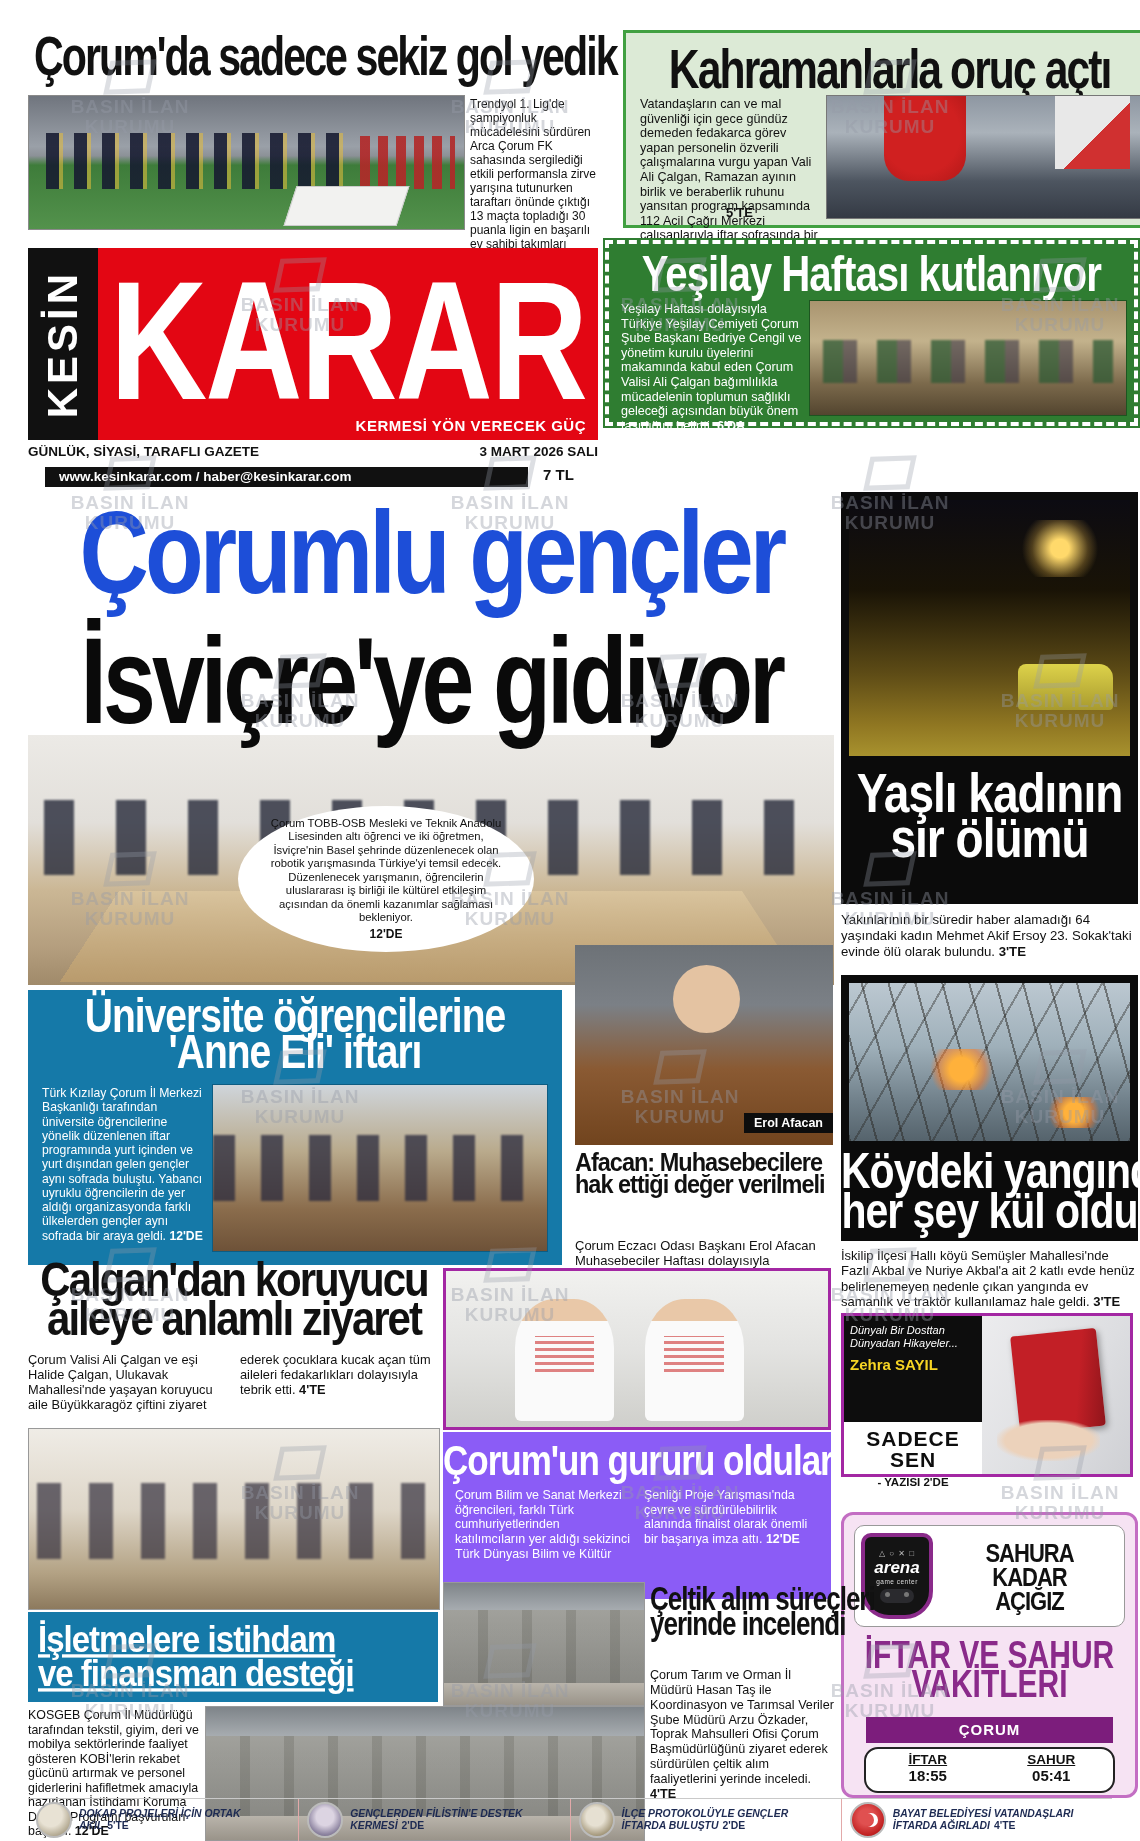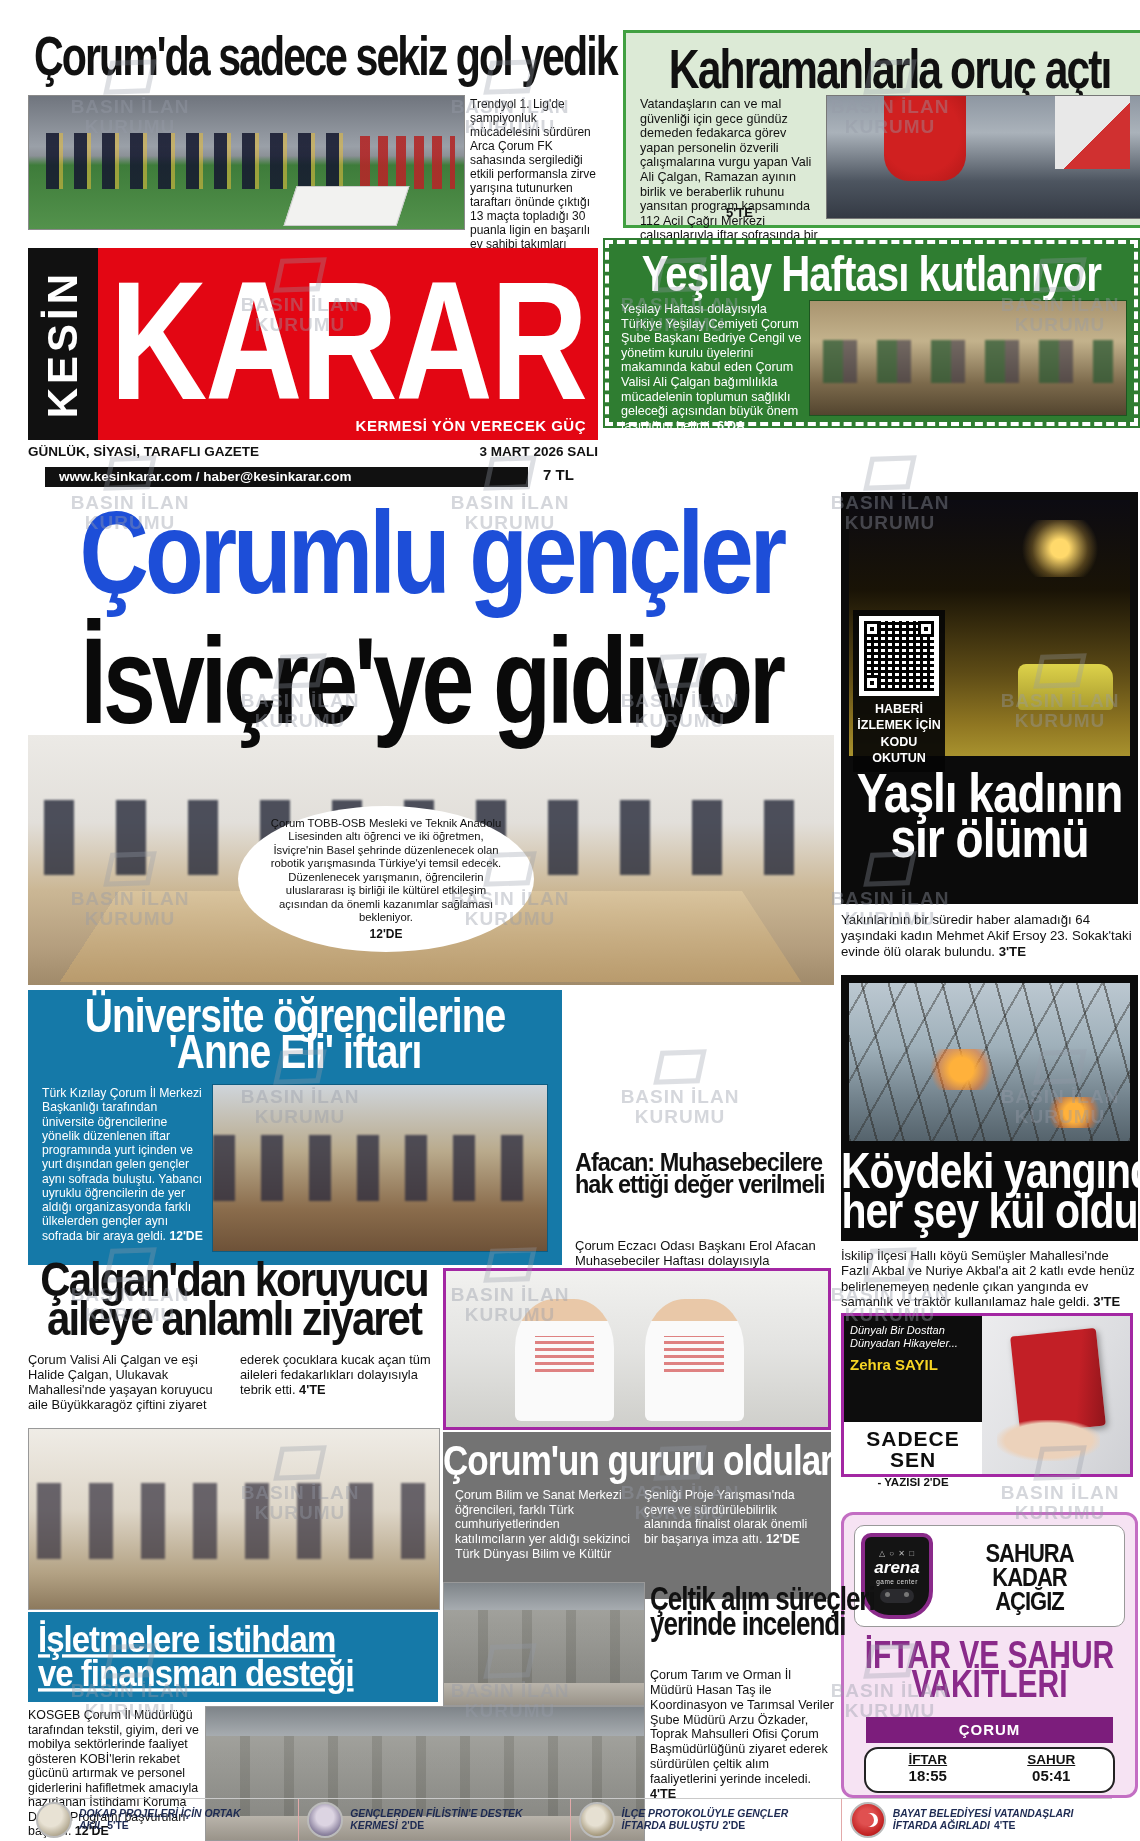--- a/index.html
+++ b/index.html
@@ -127,21 +127,21 @@
   .ph-calgan .ppl { position:absolute; left:2%; top:30%; width:96%; height:42%;
     background:repeating-linear-gradient(90deg, rgba(52,48,62,.7) 0 24px, transparent 24px 52px); filter:blur(1px); }
 
   
   .ph-kids { left:443px; top:1268px; width:388px; height:162px; border:3px solid #a327a3;
     background:linear-gradient(180deg,#f1f1ef 0%,#e3e3e1 50%,#cfcfcb 100%); overflow:hidden; }
   .ph-kids .k { position:absolute; top:18%; width:26%; height:78%; background:linear-gradient(180deg,#e9c8a8 0 18%, #fafafa 18% 100%); border-radius:40% 40% 6px 6px; }
   .ph-kids .k1 { left:18%; } .ph-kids .k2 { left:52%; }
   .ph-kids .k::after { content:""; position:absolute; left:20%; top:30%; width:60%; height:30%;
     background:repeating-linear-gradient(0deg, rgba(200,30,30,.55) 0 3px, transparent 3px 7px); }
-  .purplebox { left:443px; top:1432px; width:388px; height:167px; background:#737373; color:#fff; }
+  .purplebox { left:443px; top:1432px; width:388px; height:167px; background:#8b5cf6; color:#fff; }
   .purplebox-h { position:absolute; left:0; top:5px; width:100%; text-align:center; white-space:nowrap; }
   .purplebox-h .cond { font-size:35px; letter-spacing:-1px; transform:scale(1,1.2); }
   .purplebox-body { position:absolute; left:12px; top:56px; width:364px; column-count:2; column-gap:14px; font-size:12.4px; line-height:1.18; color:#fff; }
 
   
   .zehra { left:841px; top:1313px; width:292px; height:164px; border:3px solid #a327a3; background:#fff; }
   .zehra-black { position:absolute; left:0; top:0; width:138px; height:106px; background:#0d0d0d; color:#fff; padding:8px 6px; }
   .zehra-kicker { font-size:11px; font-style:italic; line-height:1.2; }
   .zehra-author { color:#f7d524; font-weight:bold; font-size:15px; margin-top:6px; }
   .zehra-title { position:absolute; left:0; top:112px; width:138px; text-align:center; font-weight:bold; color:#0d0d0d; line-height:1.0; letter-spacing:1px; }
@@ -256,50 +256,44 @@
   <div class="abs caption-bubble">
     <span>Çorum TOBB-OSB Mesleki ve Teknik Anadolu Lisesinden altı öğrenci ve iki öğretmen, İsviçre'nin Basel şehrinde düzenlenecek olan robotik yarışmasında Türkiye'yi temsil edecek. Düzenlenecek yarışmanın, öğrencilerin uluslararası iş birliği ile kültürel etkileşim açısından da önemli kazanımlar sağlaması bekleniyor.</span>
     <b class="pref">12'DE</b>
   </div>
 
   <div class="abs ybox">
     <div class="photo ph-night">
       <div class="glow"></div>
       <div class="car"></div>
     </div>
-    <div class="qr-panel">
-      <div class="qr">
-        <div class="grid">
-            <div class="eye e1"></div>
-            <div class="eye e2"></div>
-            <div class="eye e3"></div>
-          </div>
-      </div>
-      <div class="qr-label">HABERİ İZLEMEK İÇİN KODU OKUTUN</div>
-    </div>
     <div class="ybox-h">
       <span class="cond">Yaşlı kadının</span><br>
       <span class="cond">sır ölümü</span>
     </div>
   </div>
   <div class="abs ybody"><span>Yakınlarının bir süredir haber alamadığı 64 yaşındaki kadın Mehmet Akif Ersoy 23. Sokak'taki evinde ölü olarak bulundu.</span> <b class="pref">3'TE</b></div>
 
   <div class="abs tealbox">
     <div class="tealbox-h">
       <span class="cond">Üniversite öğrencilerine</span><br>
       <span class="cond">'Anne Eli' iftarı</span>
     </div>
     <div class="tealbox-body">
       <span>Türk Kızılay Çorum İl Merkezi Başkanlığı tarafından üniversite öğrencilerine yönelik düzenlenen iftar programında yurt içinden ve yurt dışından gelen gençler aynı sofrada buluştu. Yabancı uyruklu öğrencilerin de yer aldığı organizasyonda farklı ülkelerden gençler aynı sofrada bir araya geldi.</span> <b class="pref">12'DE</b>
     </div>
     <div class="photo ph-iftar">
         <div class="ppl"></div>
       </div>
   </div>
 
+  <div class="photo ph-afacan">
+    <div class="head"></div>
+    <div class="lbl">Erol Afacan</div>
+  </div>
   <div class="abs afacan-h">
     <span class="cond">Afacan: Muhasebecilere</span><br>
     <span class="cond">hak ettiği değer verilmeli</span>
   </div>
   <div class="abs afacan-body"><span>Çorum Eczacı Odası Başkanı Erol Afacan Muhasebeciler Haftası dolayısıyla yayımladığı mesajda muhasebeciliğin işletmelerin görünmeyen omurgası olduğunu ve mesleğin hak ettiği değerin verilmesi gerektiğini belirtti.</span> <b class="pref">7'DE</b></div>
 
   <div class="abs firebox">
     <div class="photo ph-fire">
       <div class="branches"></div>
       <div class="f1"></div>

